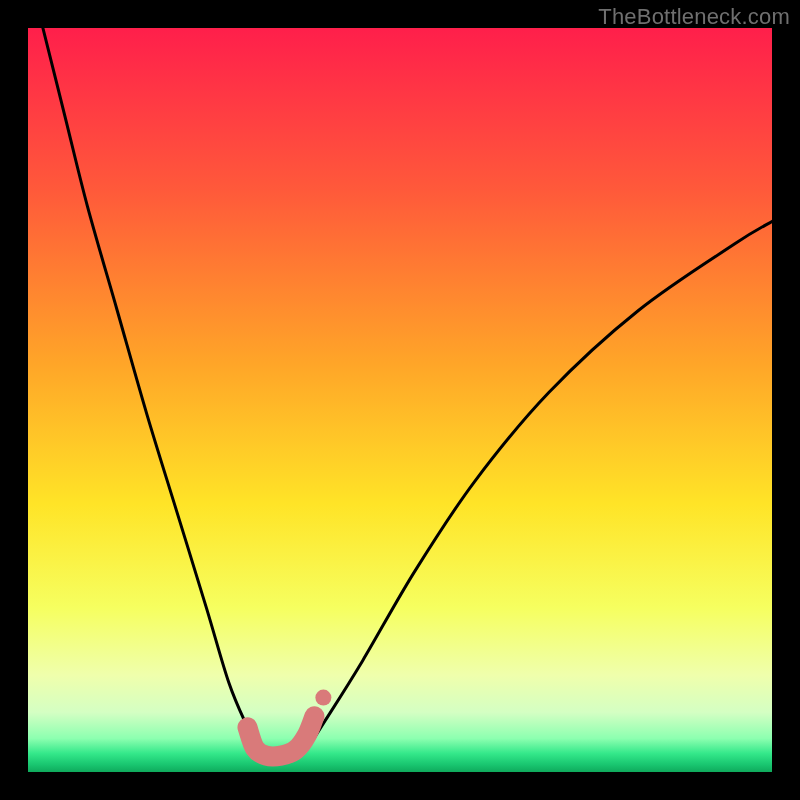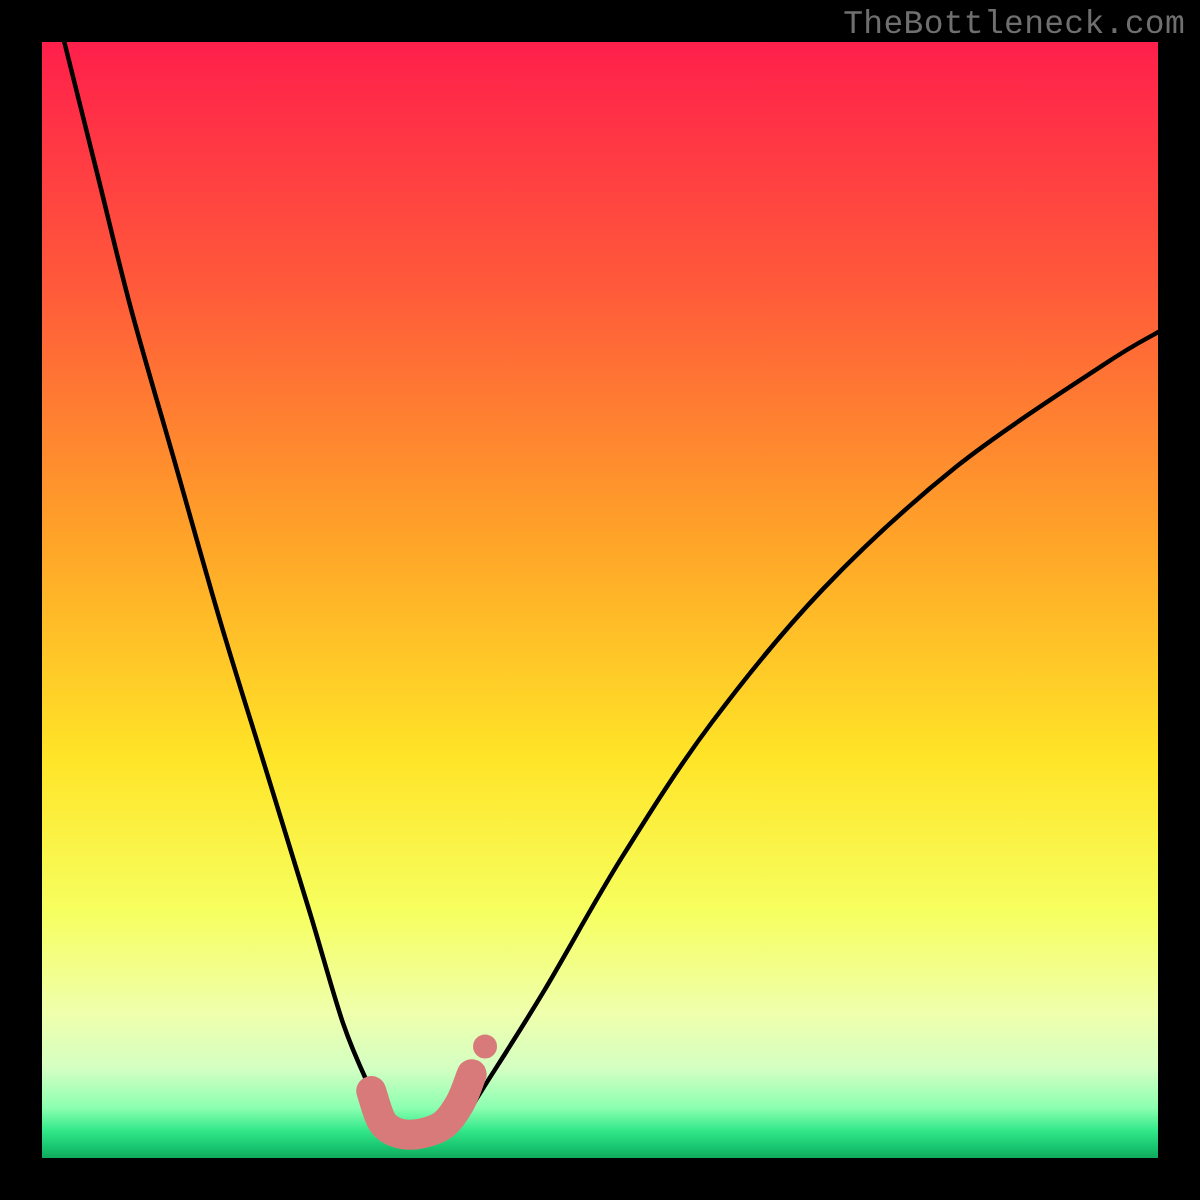--- a/index.html
+++ b/index.html
@@ -19,21 +19,20 @@
     height: 744px;
     overflow: hidden;
   }
   .watermark {
     position: absolute;
     top: 4px;
     right: 10px;
     color: #6f6f6f;
     font-size: 22px;
     letter-spacing: 0.2px;
-    font-family: Liberation Mono, monospace;
   }
   svg {
     position: absolute;
     inset: 0;
   }
 </style>
 </head>
 <body>
 
 <div class="frame">

